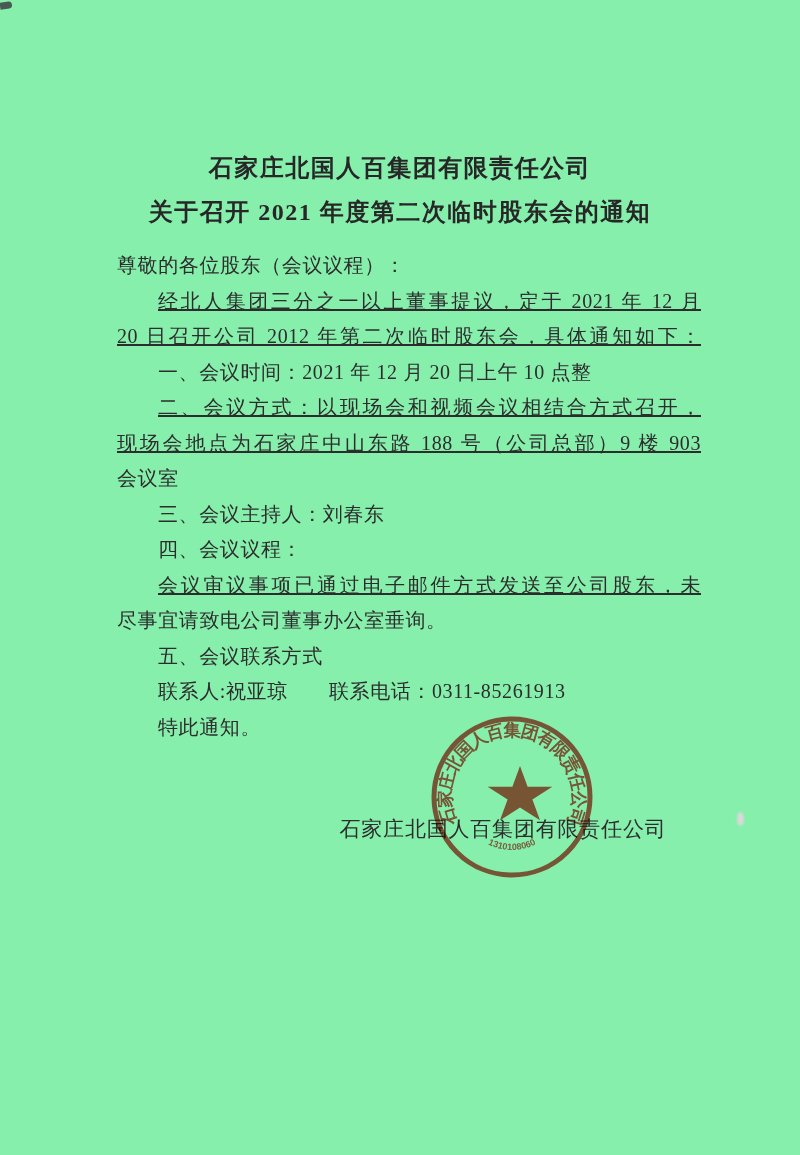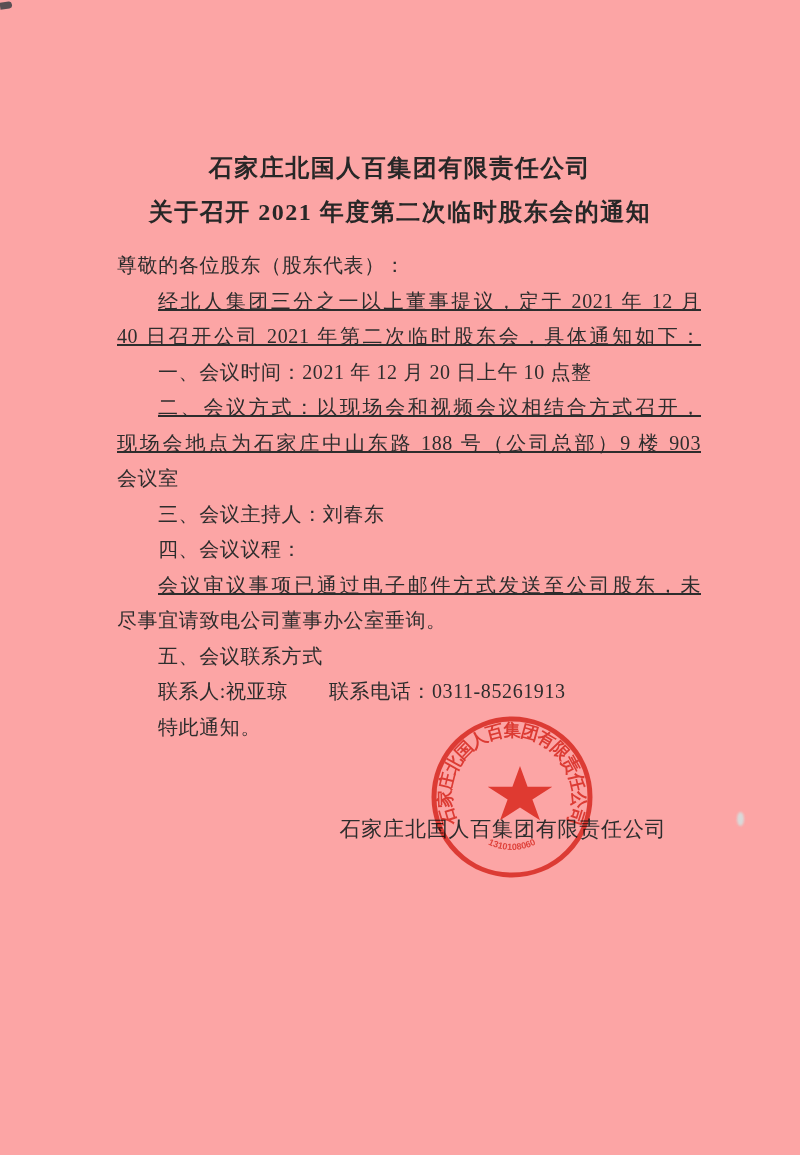--- a/index.html
+++ b/index.html
@@ -5,21 +5,21 @@
   * { margin: 0; padding: 0; box-sizing: border-box; }
   html, body { width: 800px; height: 1155px; }
   body {
     font-family: "Liberation Serif", "DejaVu Serif", serif;
     background: #ffffff;
   }
   .page {
     position: relative;
     width: 800px;
     height: 1155px;
-    background: #fca5a5;
+    background: #86efac;
     overflow: hidden;
     color: #2d2d2d;
   }
   
   .artifact-tl {
     position: absolute; left: 0; top: 2px;
     width: 12px; height: 7px;
     background: #3c4044;
     border-radius: 0 3px 3px 0;
     transform: rotate(-8deg);
@@ -85,23 +85,23 @@
 <div class="page">
 
   <div class="artifact-tl"></div>
 
   <div class="title-block">
     <div>石家庄北国人百集团有限责任公司</div>
     <div>关于召开 2021 年度第二次临时股东会的通知</div>
   </div>
 
   <div class="body-block">
-    <div class="ln">尊敬的各位股东（股东代表）：</div>
+    <div class="ln">尊敬的各位股东（会议议程）：</div>
     <div class="ln indent stretch">经北人集团三分之一以上董事提议，定于 2021 年 12 月</div>
-    <div class="ln stretch">40 日召开公司 2021 年第二次临时股东会，具体通知如下：</div>
+    <div class="ln stretch">20 日召开公司 2012 年第二次临时股东会，具体通知如下：</div>
     <div class="ln indent">一、会议时间：2021 年 12 月 20 日上午 10 点整</div>
     <div class="ln indent stretch">二、会议方式：以现场会和视频会议相结合方式召开，</div>
     <div class="ln stretch">现场会地点为石家庄中山东路 188 号（公司总部）9 楼 903</div>
     <div class="ln">会议室</div>
     <div class="ln indent">三、会议主持人：刘春东</div>
     <div class="ln indent">四、会议议程：</div>
     <div class="ln indent stretch">会议审议事项已通过电子邮件方式发送至公司股东，未</div>
     <div class="ln">尽事宜请致电公司董事办公室垂询。</div>
     <div class="ln indent">五、会议联系方式</div>
     <div class="ln indent">联系人:祝亚琼　　联系电话：0311-85261913</div>

